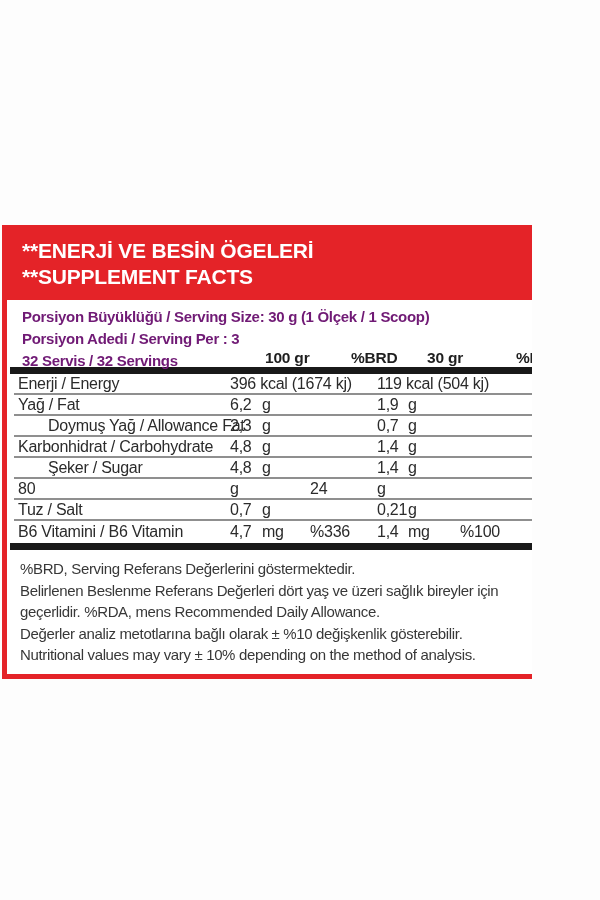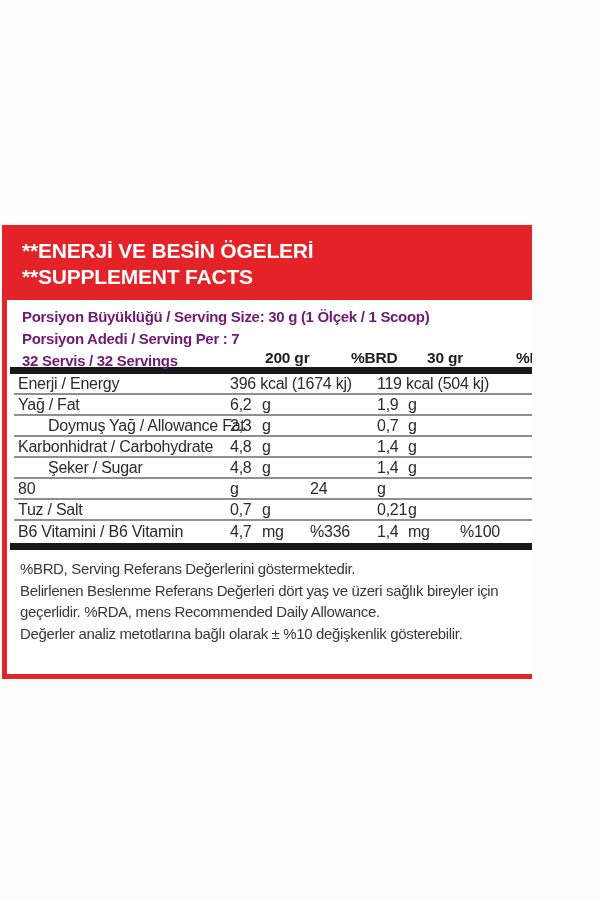--- a/index.html
+++ b/index.html
@@ -66,25 +66,25 @@
 
     <div class="band">
       <div>**ENERJİ VE BESİN ÖGELERİ</div>
       <div>**SUPPLEMENT FACTS</div>
     </div>
 
     <div class="body">
 
       <div class="serving">
         <div>Porsiyon Büyüklüğü / Serving Size: 30 g (1 Ölçek / 1 Scoop)</div>
-        <div>Porsiyon Adedi / Serving Per : 7</div>
+        <div>Porsiyon Adedi / Serving Per : 3</div>
         <div>32 Servis / 32 Servings</div>
       </div>
 
-      <span class="colh c1">200 gr</span>
+      <span class="colh c1">100 gr</span>
       <span class="colh c2">%BRD</span>
       <span class="colh c3">30 gr</span>
       <span class="colh c4">%BRD</span>
 
       <div class="bar"></div>
 
       <div class="tbl" id="rows">
           <div class="row">
     <span class="cl">Enerji / Energy</span>
     <span style="grid-column: 2 / span 3;">396 kcal (1674 kj)</span>
@@ -156,17 +156,18 @@
   </div>
         </div>
 
       <div class="bar"></div>
 
       <div class="notes" id="notes">
           <div>%BRD, Serving Referans Değerlerini göstermektedir.</div>
           <div>Belirlenen Beslenme Referans Değerleri dört yaş ve üzeri sağlık bireyler için</div>
           <div>geçerlidir. %RDA, mens Recommended Daily Allowance.</div>
           <div>Değerler analiz metotlarına bağlı olarak ± %10 değişkenlik gösterebilir.</div>
+          <div>Nutritional values may vary ± 10% depending on the method of analysis.</div>
         </div>
 
     </div>
   </div>
 </div>
 
 </body></html>

